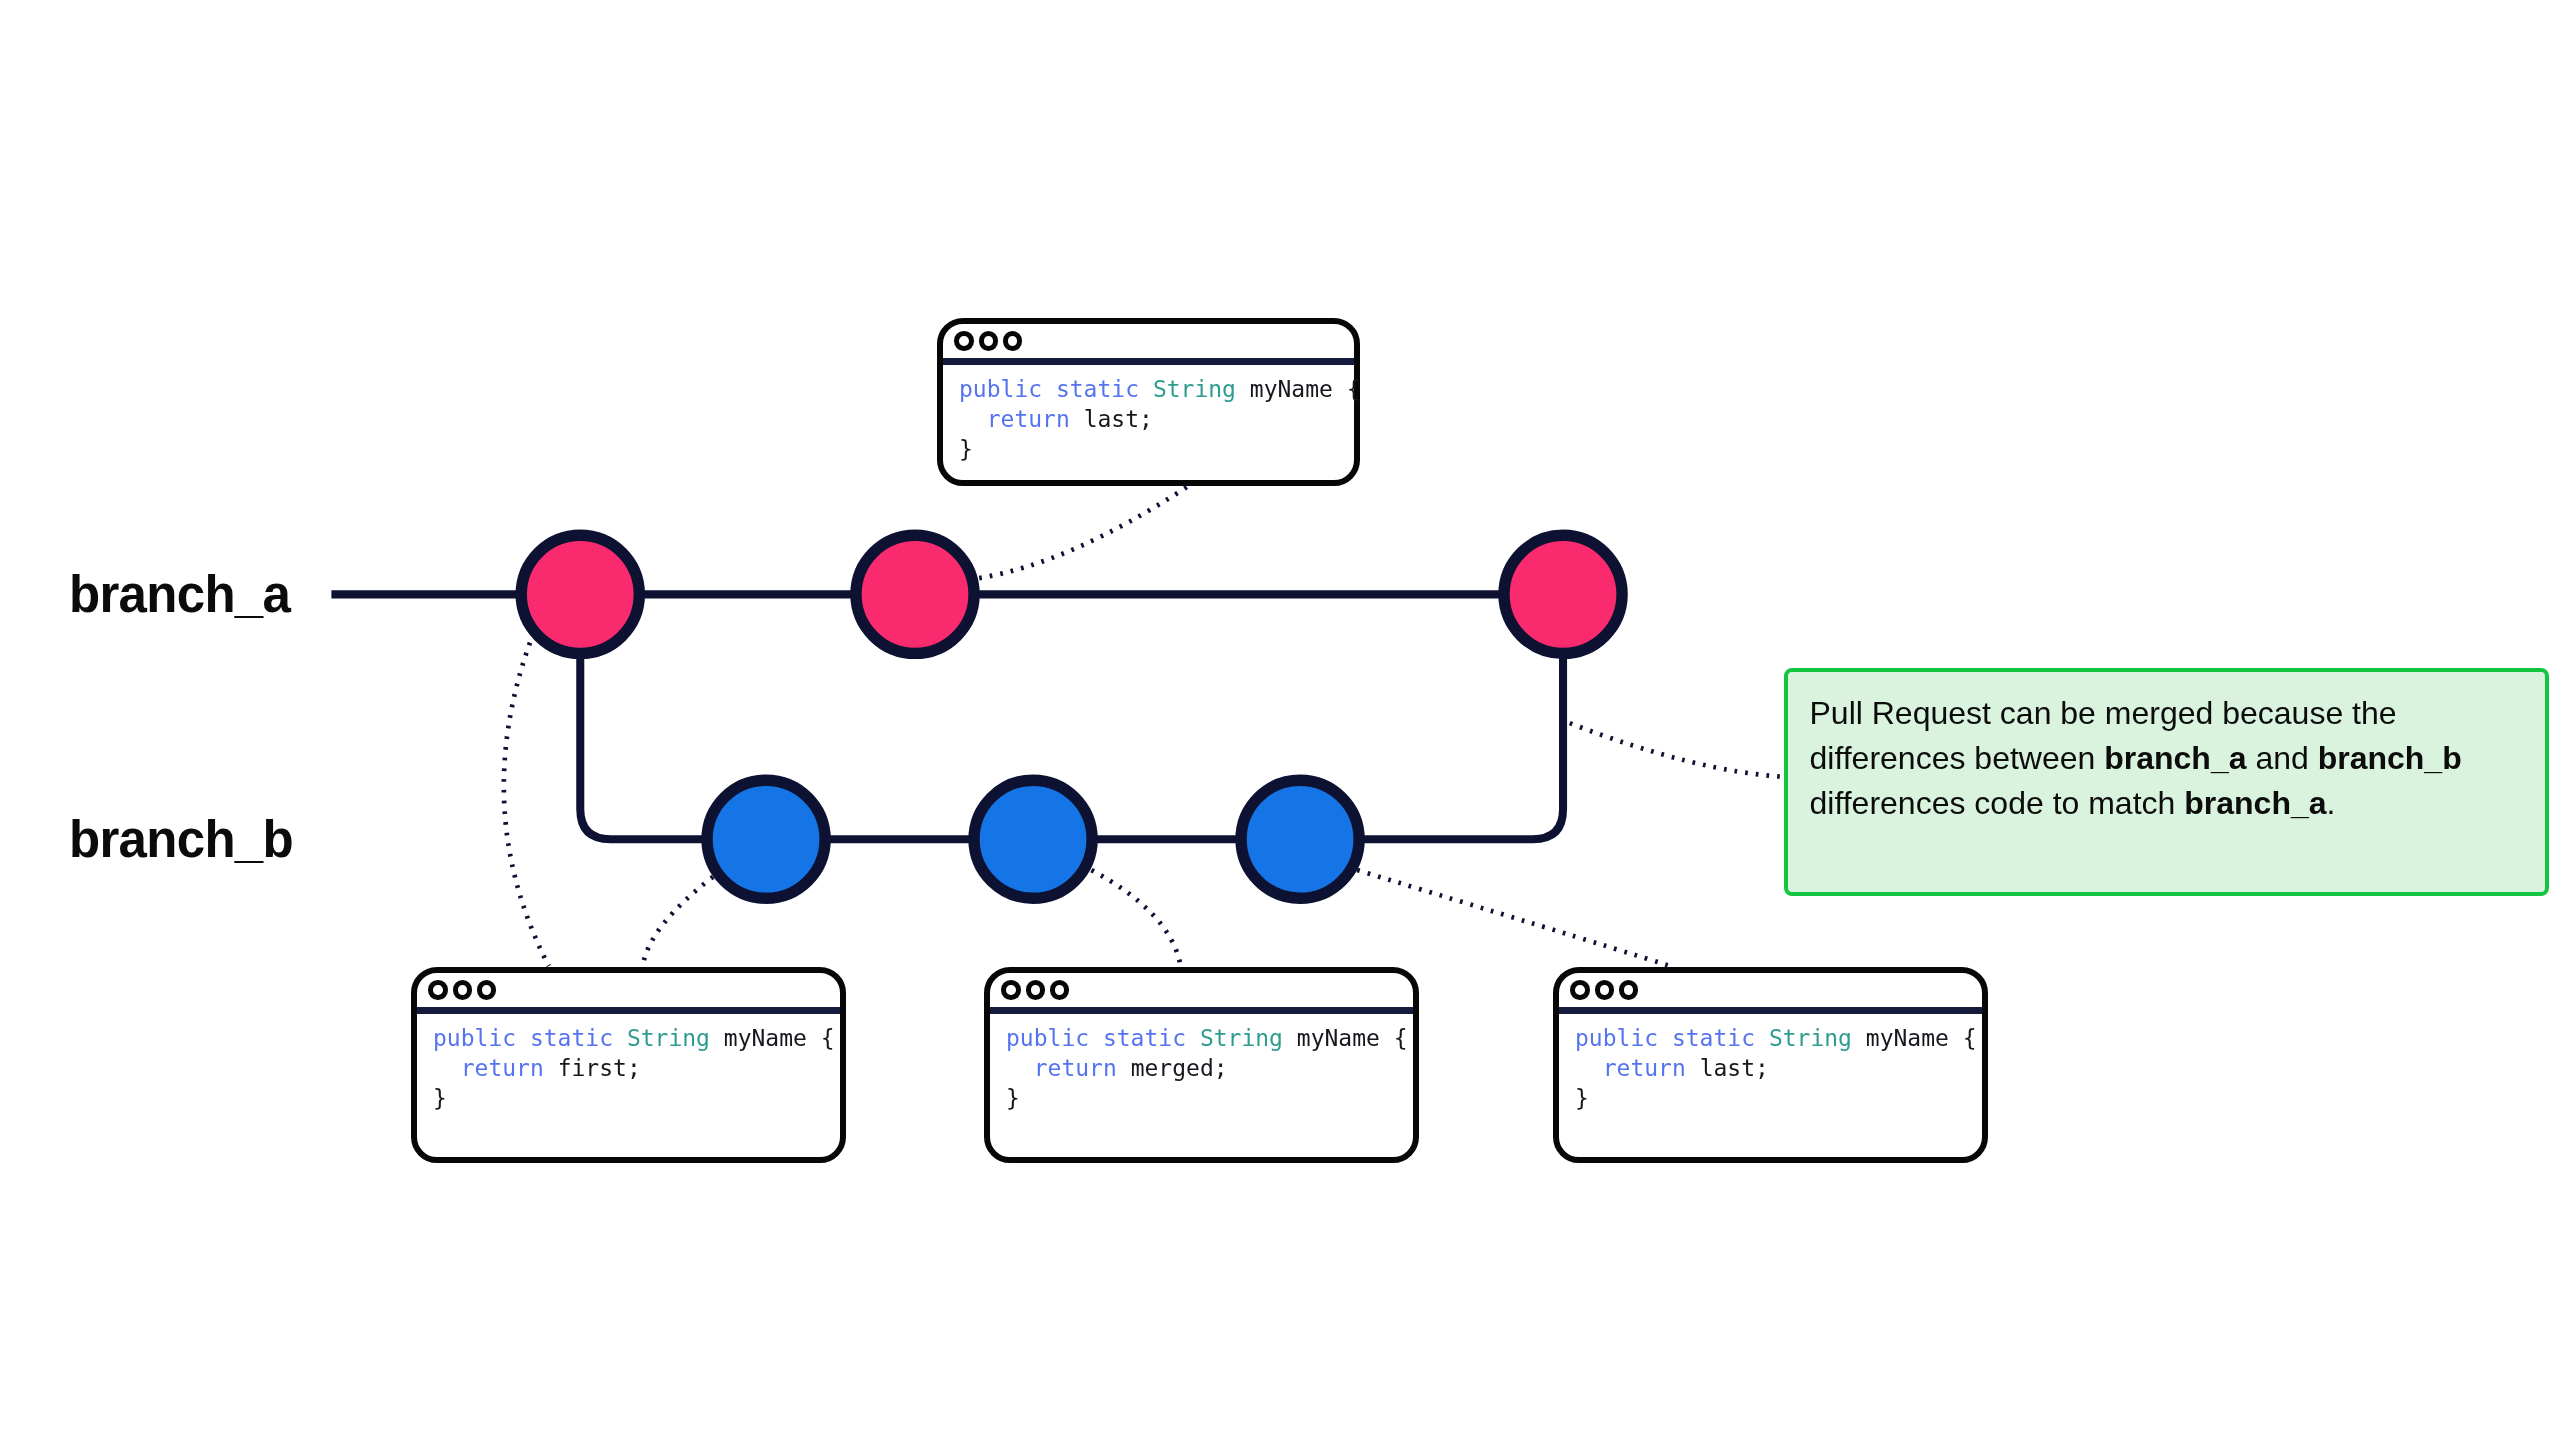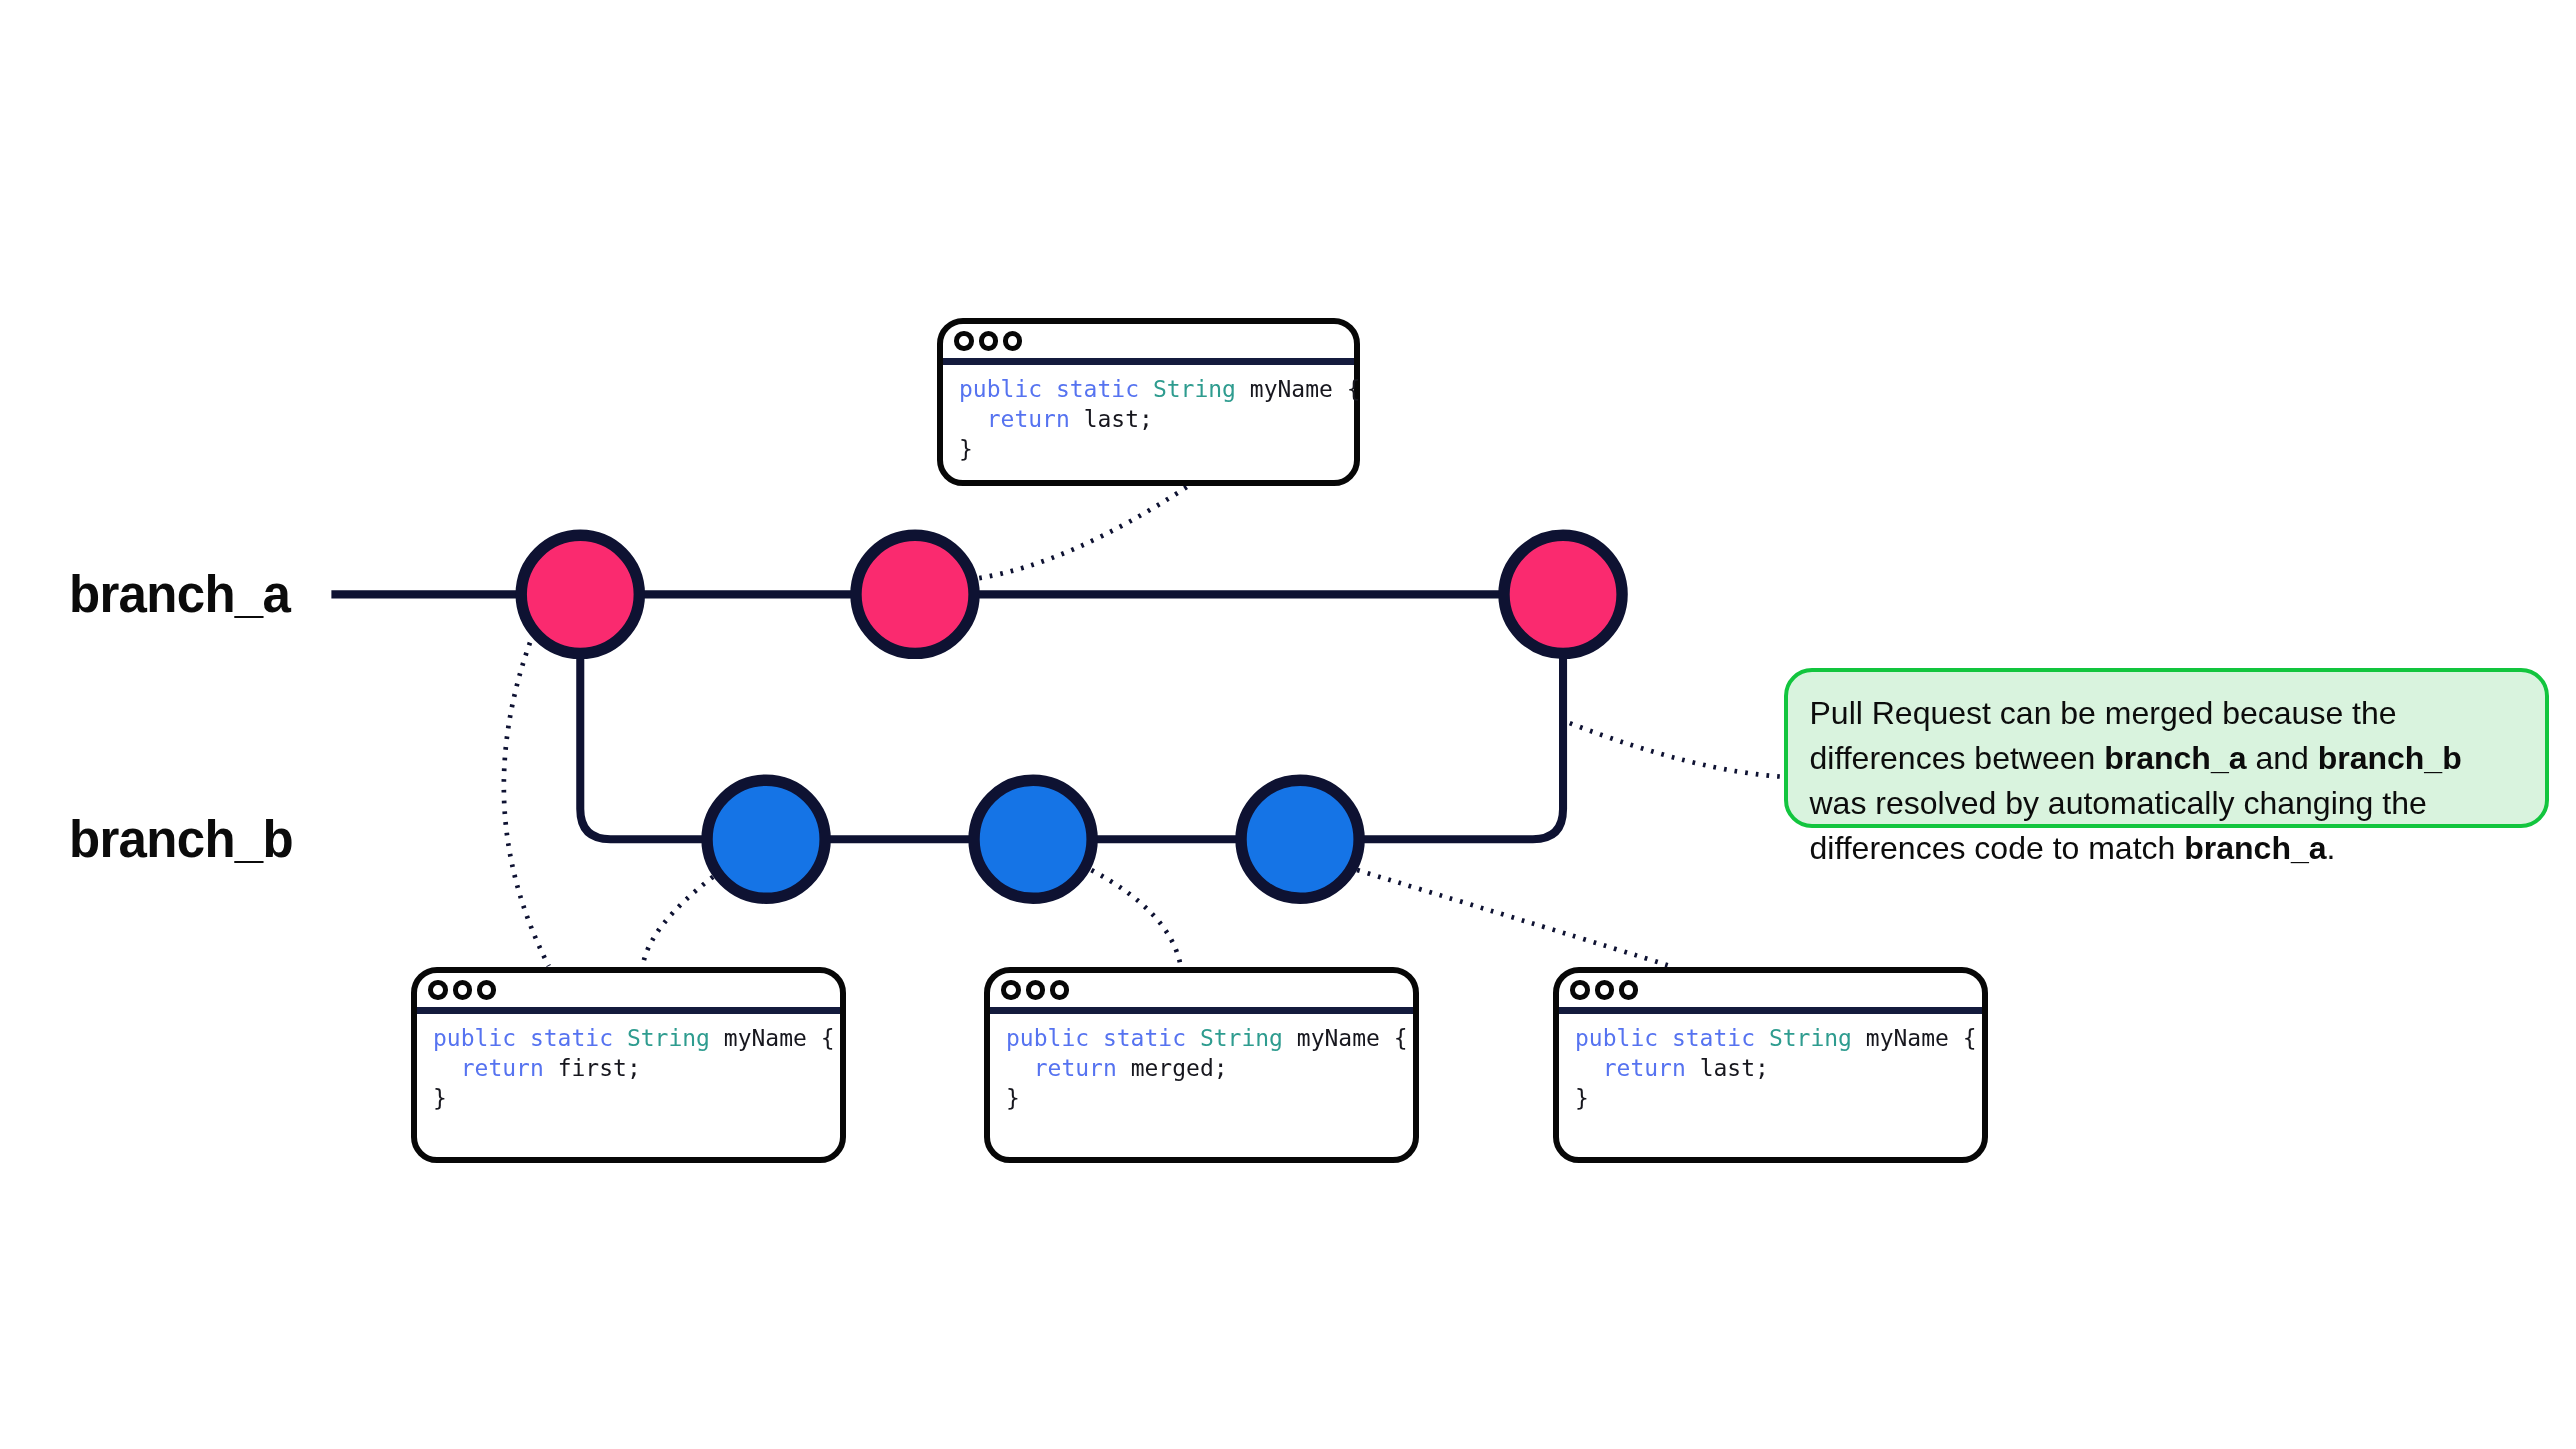--- a/index.html
+++ b/index.html
@@ -53,25 +53,25 @@
     white-space:pre;
     color:var(--plain);
   }
   .tok-kw{color:var(--kw);}
   .tok-type{color:var(--type);}
   .tok-plain{color:var(--plain);}
 
   #note-box{
     position:absolute;
     left:1784px;top:668px;
-    width:765px;height:160px;
+    width:765px;height:228px;
     box-sizing:border-box;
     background:var(--noteBg);
     border:4px solid var(--noteBorder);
-    border-radius:28px;
+    border-radius:8px;
     padding:19px 20px 0 21.5px;
     font-size:32px;
     line-height:45px;
     color:var(--noteText);
   }
   .note-line{white-space:nowrap;}
   .note-bold{font-weight:700;}
 
   
   #window-merged {left:937px; top:318px;  width:423px; height:168px;}
@@ -141,18 +141,17 @@
       <span class="win-dot"></span>
       <span class="win-dot"></span>
       <span class="win-dot"></span>
     </div>
     <div class="code-area"><div><span class="tok-kw">public static </span><span class="tok-type">String</span><span class="tok-plain"> myName {</span></div><div><span class="tok-plain">  </span><span class="tok-kw">return</span><span class="tok-plain"> last;</span></div><div><span class="tok-plain">}</span></div></div>
   </div>
 
   <div id="note-box">
       <div class="note-line"><span>Pull Request can be merged because the</span></div>
       <div class="note-line"><span>differences between </span><span class="note-bold">branch_a</span><span> and </span><span class="note-bold">branch_b</span></div>
-      <div class="note-line"><span>was resolved by automatically changing the</span></div>
       <div class="note-line"><span>differences code to match </span><span class="note-bold">branch_a</span><span>.</span></div>
     </div>
 
 </div>
 
 
 </body></html>

